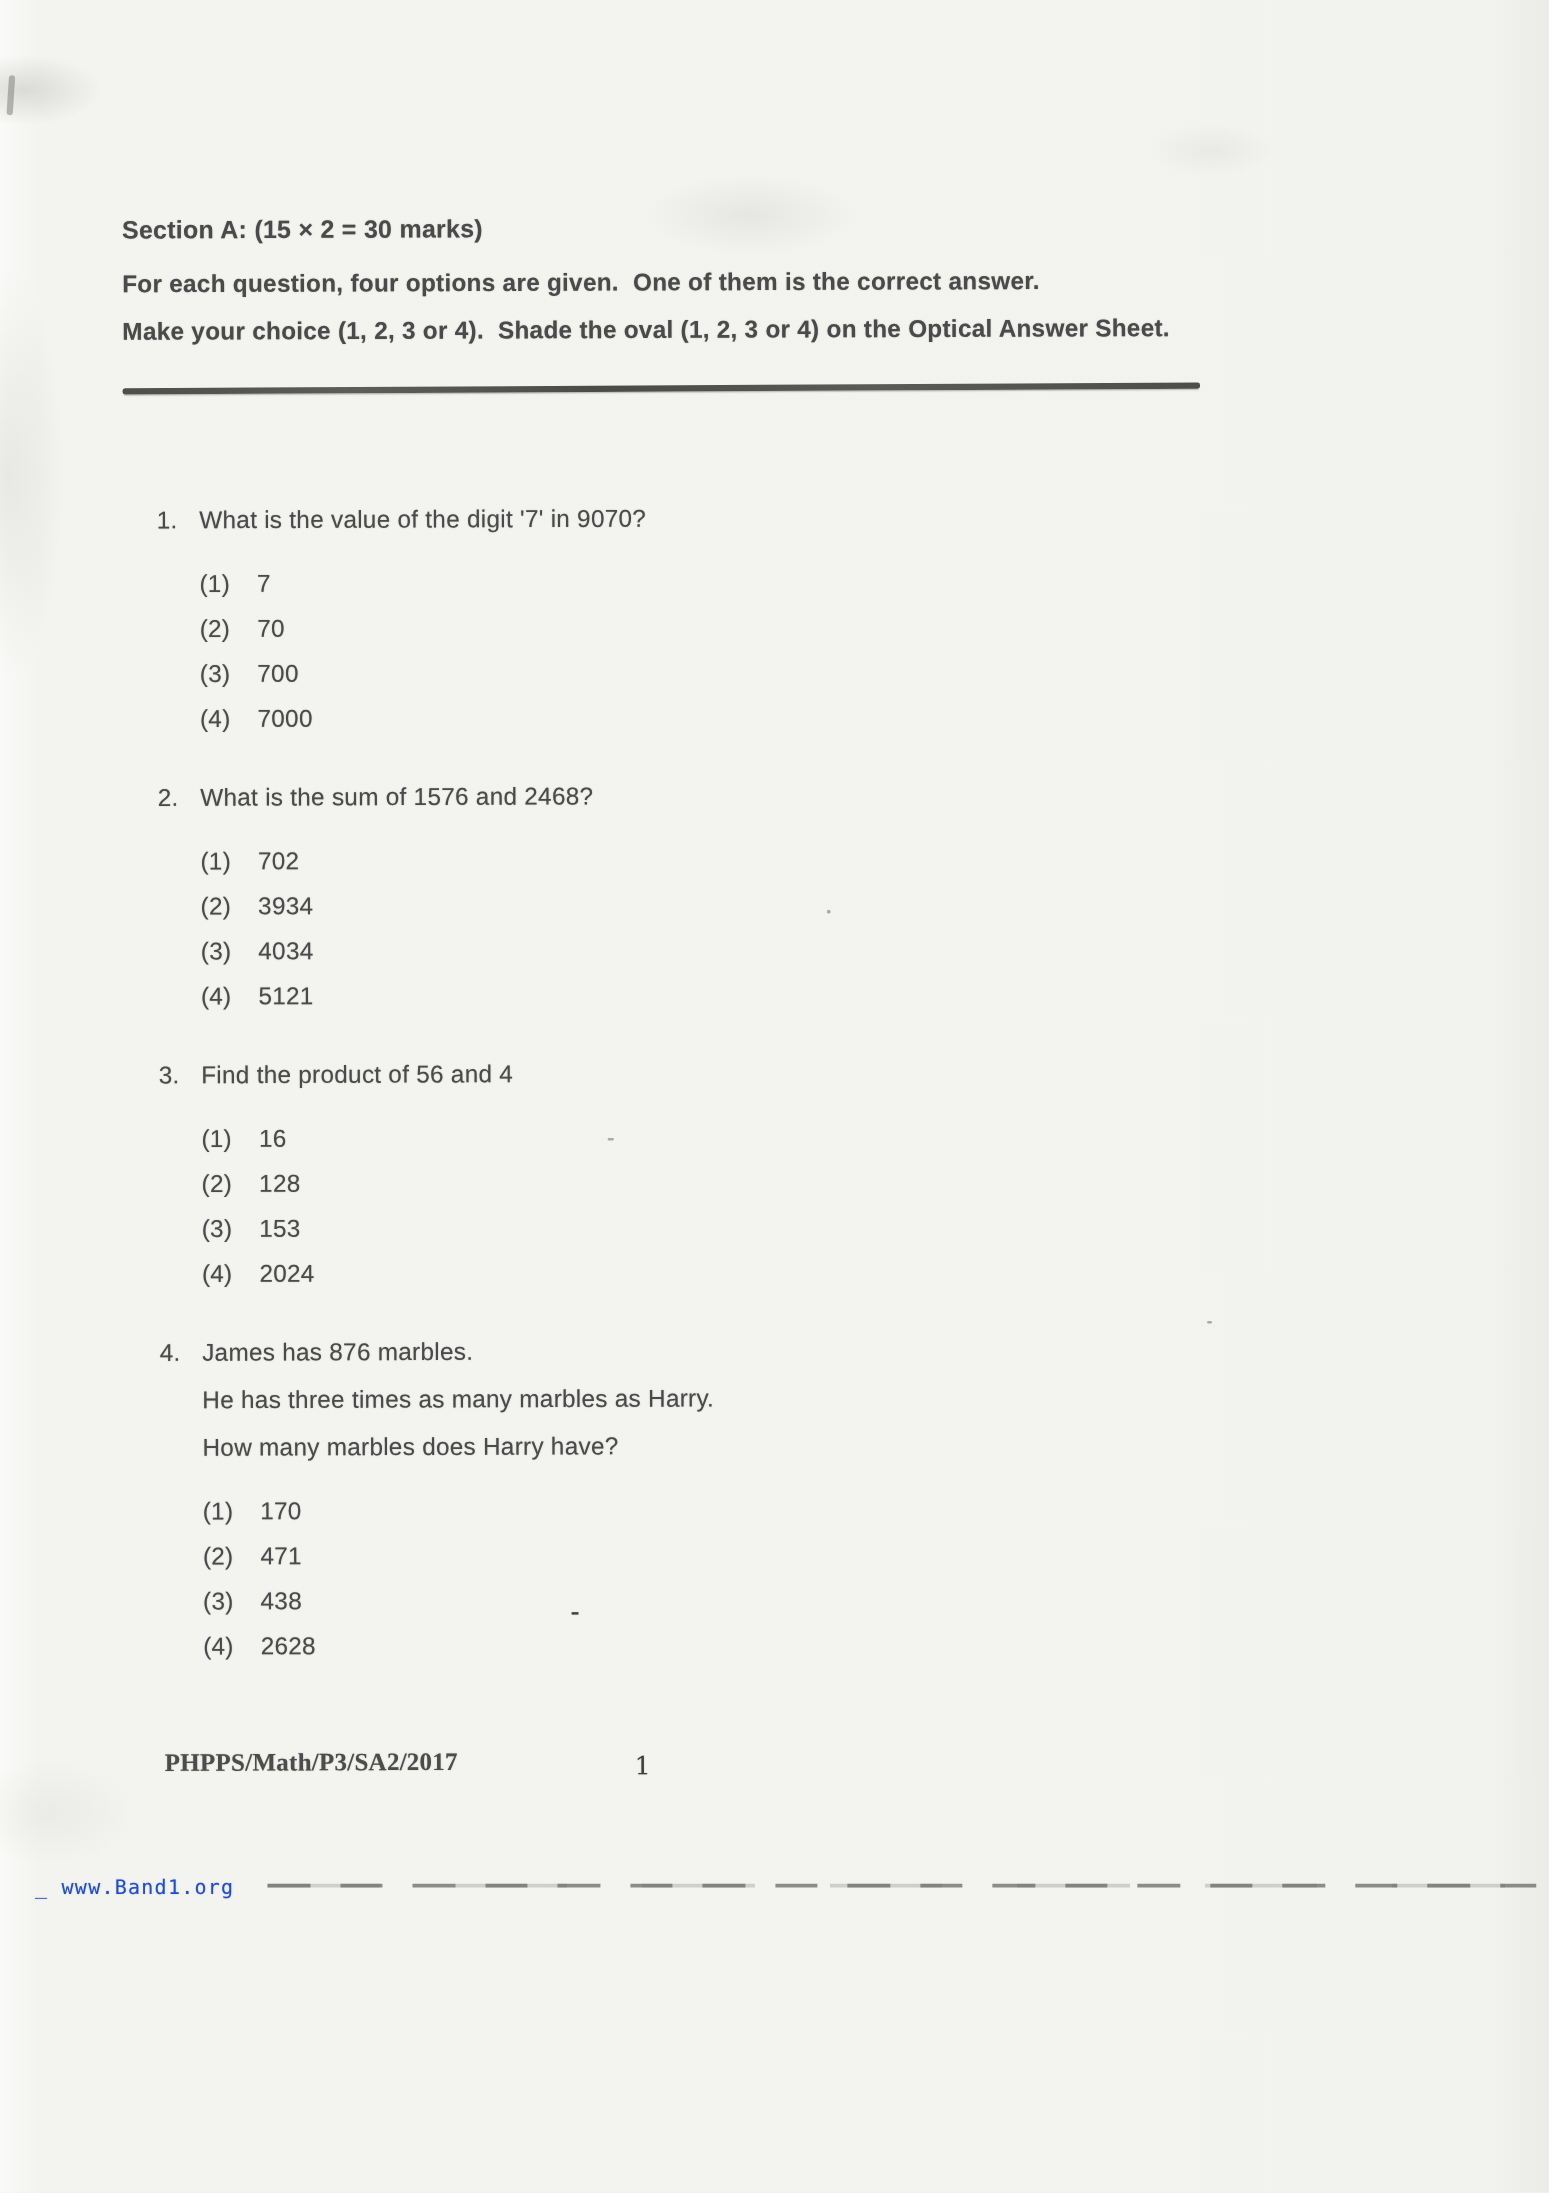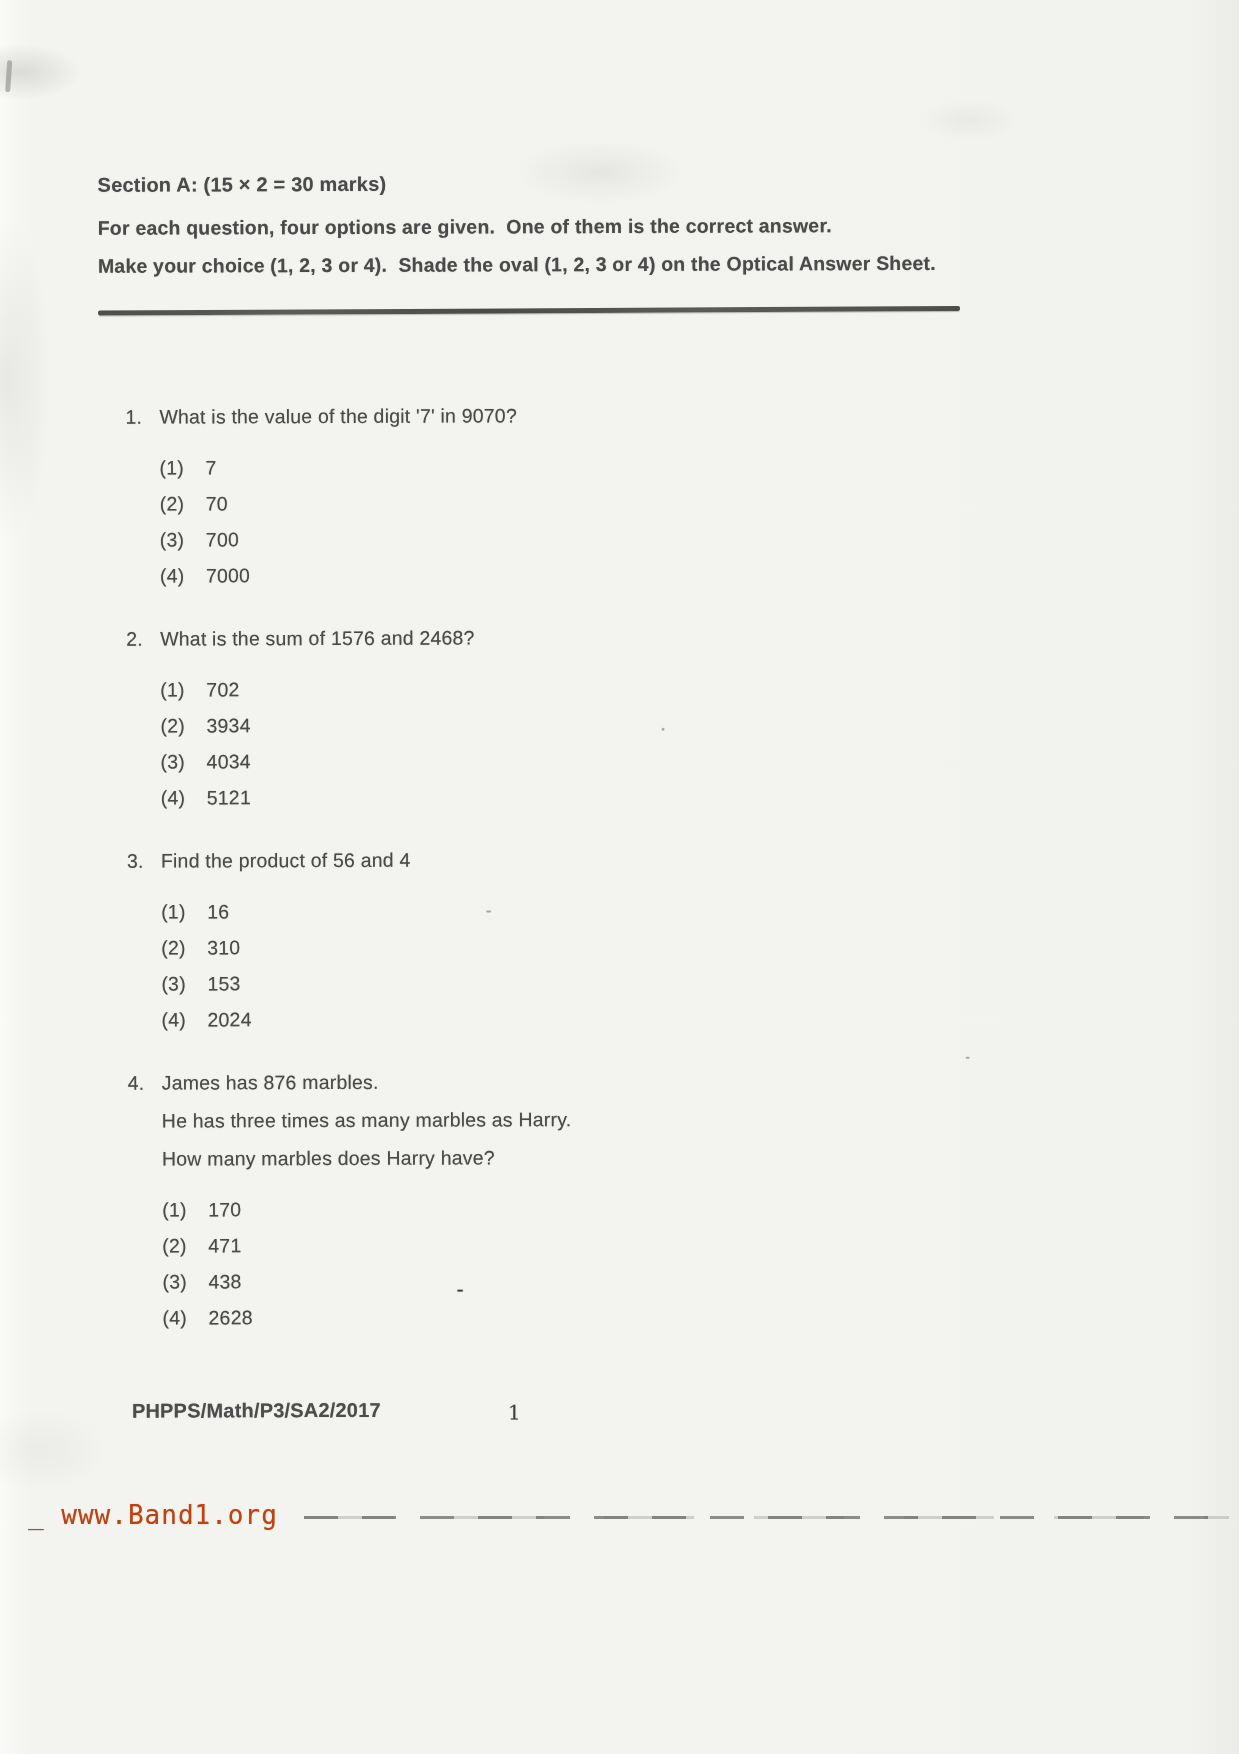--- a/index.html
+++ b/index.html
@@ -59,34 +59,34 @@
   .option { display:flex; align-items:center; height:36px; font-size:19.5px; color:#4a4a4a; }
   .opt-label { width:46px; flex:none; }
 
   .stray-dash {
     position:absolute; left:455px; top:1276px;
     font-size:22px; color:#3c3c3c;
   }
 
   .footer-code {
     position:absolute; left:130px; top:1398px;
-    font-size:20px; font-weight:700; color:#4c4c4c;
+    font-size:20px; font-weight:700; color:#4c4c4c;font-family:Liberation Serif, serif;
   }
   .footer-page {
     position:absolute; left:506px; top:1400px;
     font-size:20px; color:#3e3e3e;
     font-family:"DejaVu Serif", serif;
   }
 
   .watermark {
     position:absolute; left:28px; right:10px; top:1500px;
     display:flex; align-items:baseline;
     font-family:"DejaVu Sans Mono", monospace;
   }
-  .wm-text { font-size:26px; color:#c2410c; letter-spacing:1px; white-space:pre; }
+  .wm-text { font-size:16px; color:#1d4ed8; letter-spacing:1px; white-space:pre; }
   .wm-line {
     flex:1; height:3px; margin-left:26px;
     transform:translateY(-5px);
     background:
       repeating-linear-gradient(90deg, rgba(105,105,101,0.75) 0 34px, rgba(0,0,0,0) 34px 58px),
       repeating-linear-gradient(90deg, rgba(140,140,135,0.35) 0 90px, rgba(0,0,0,0) 90px 150px);
   }
 
   .speck { position:absolute; background:rgba(110,110,106,0.55); border-radius:2px; }
   .speck-1 { left:662px; top:728px; width:3px; height:3px; }
@@ -174,21 +174,21 @@
       <div class="q-text">
             <div class="q-text-line">Find the product of 56 and 4</div>
           </div>
       <div class="options">
             <div class="option">
               <span class="opt-label">(1)</span>
               <span class="opt-value">16</span>
             </div>
             <div class="option">
               <span class="opt-label">(2)</span>
-              <span class="opt-value">310</span>
+              <span class="opt-value">128</span>
             </div>
             <div class="option">
               <span class="opt-label">(3)</span>
               <span class="opt-value">153</span>
             </div>
             <div class="option">
               <span class="opt-label">(4)</span>
               <span class="opt-value">2024</span>
             </div>
           </div>

